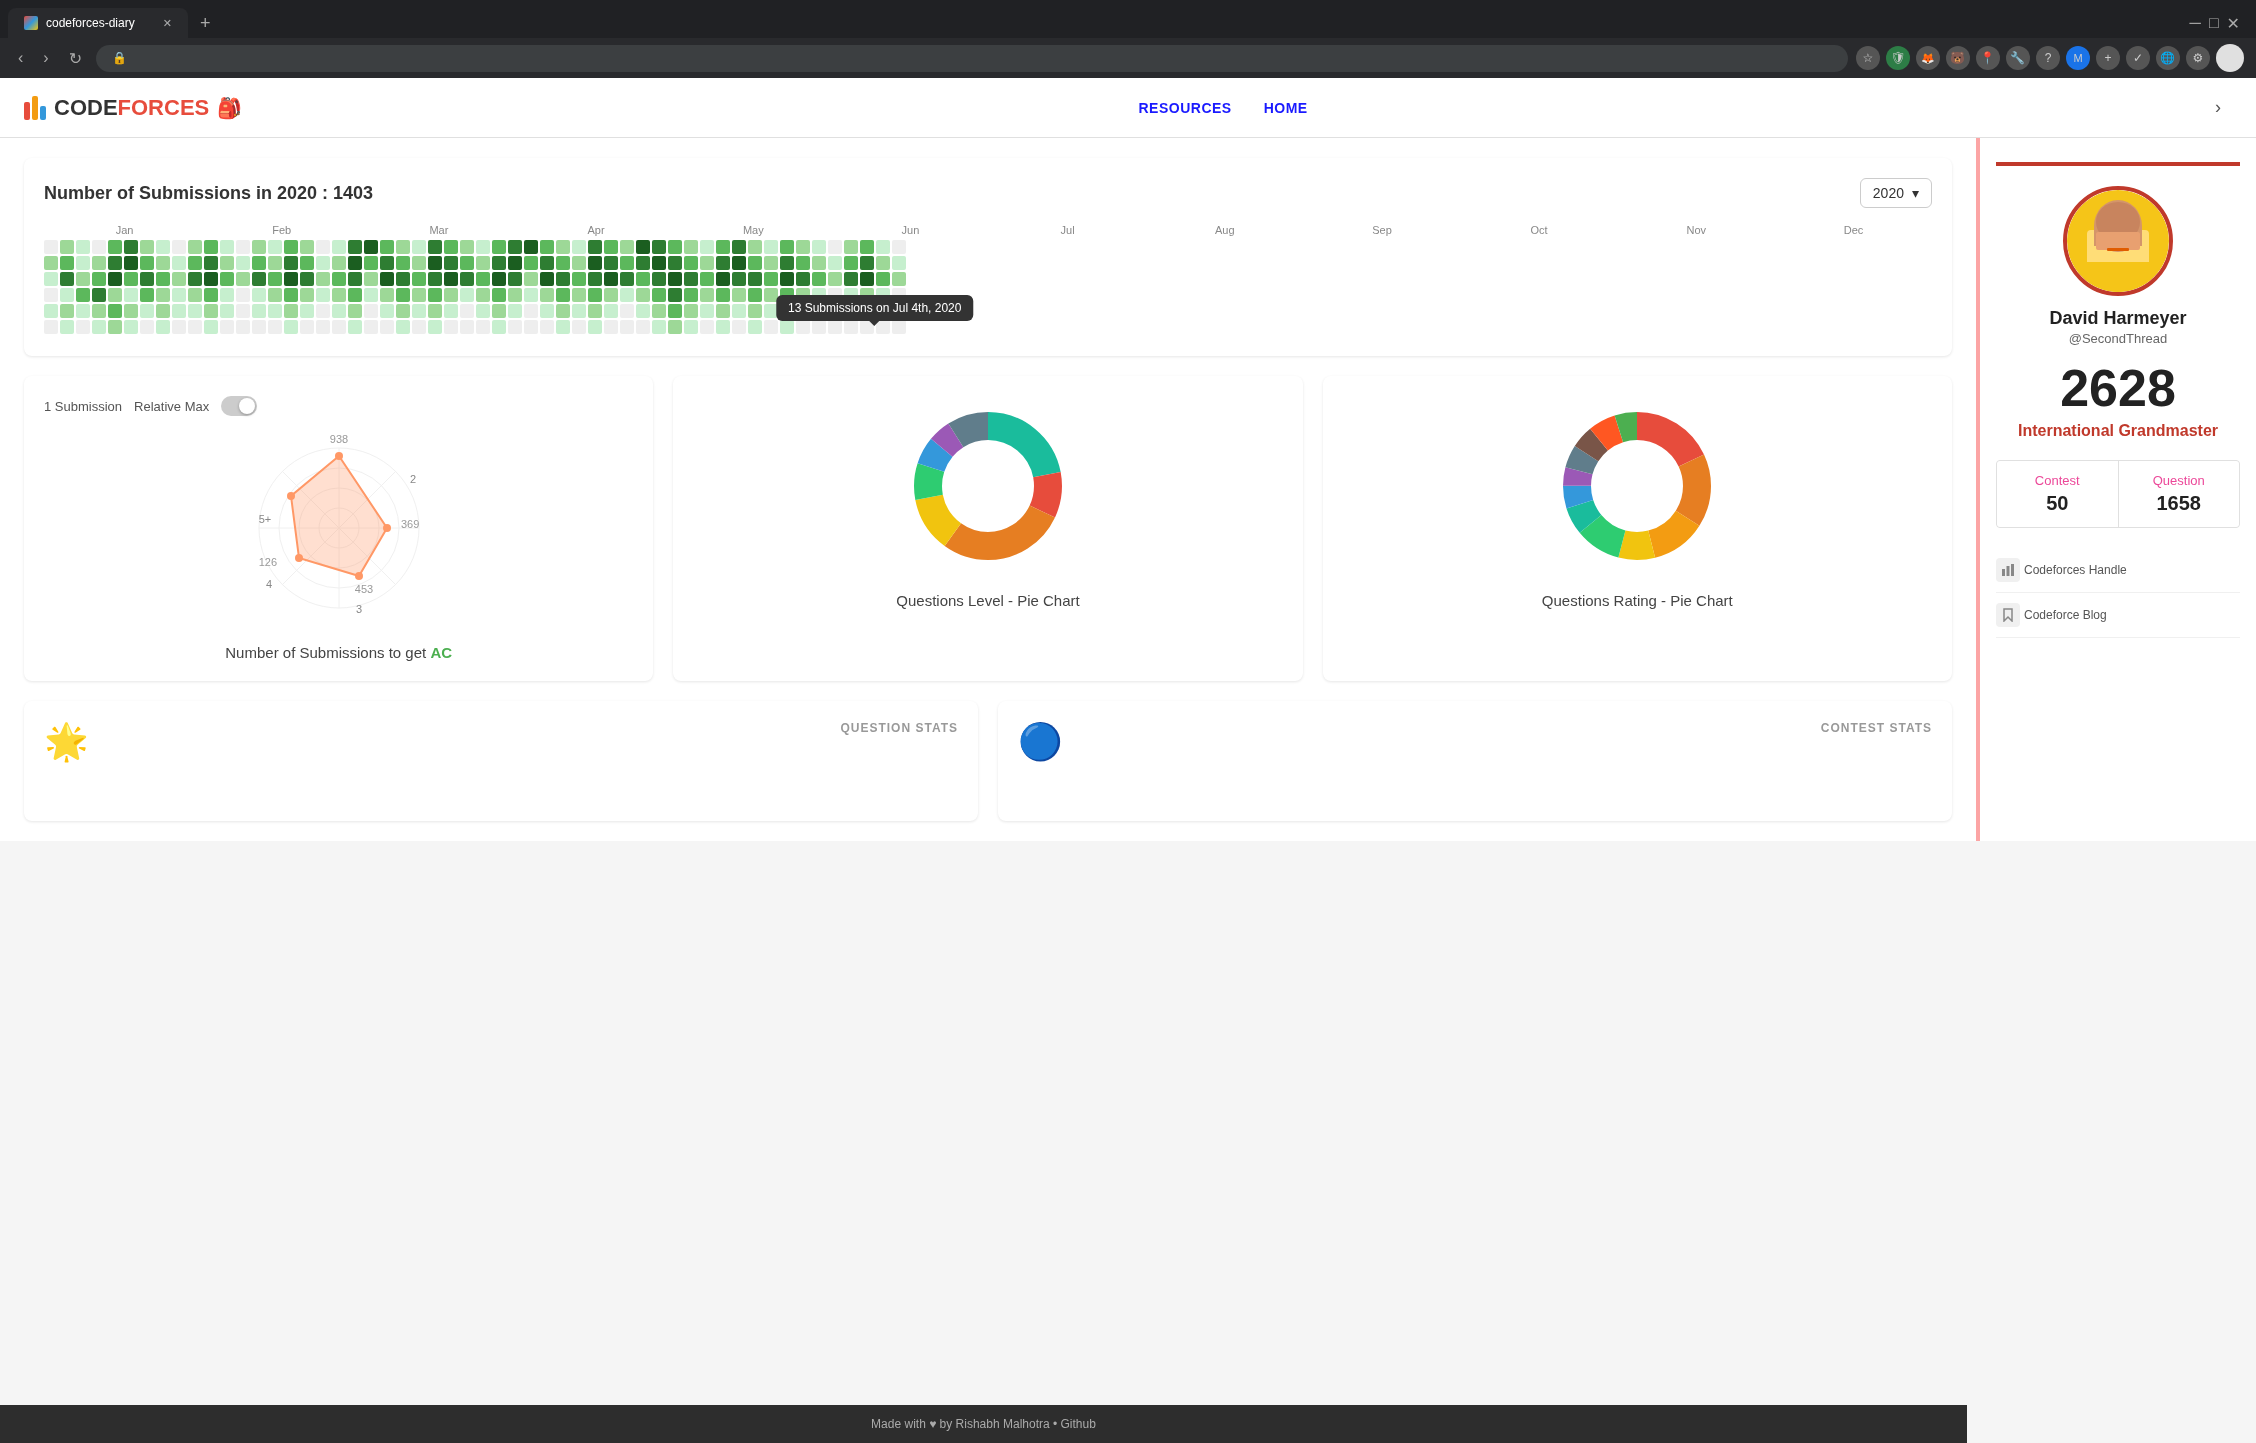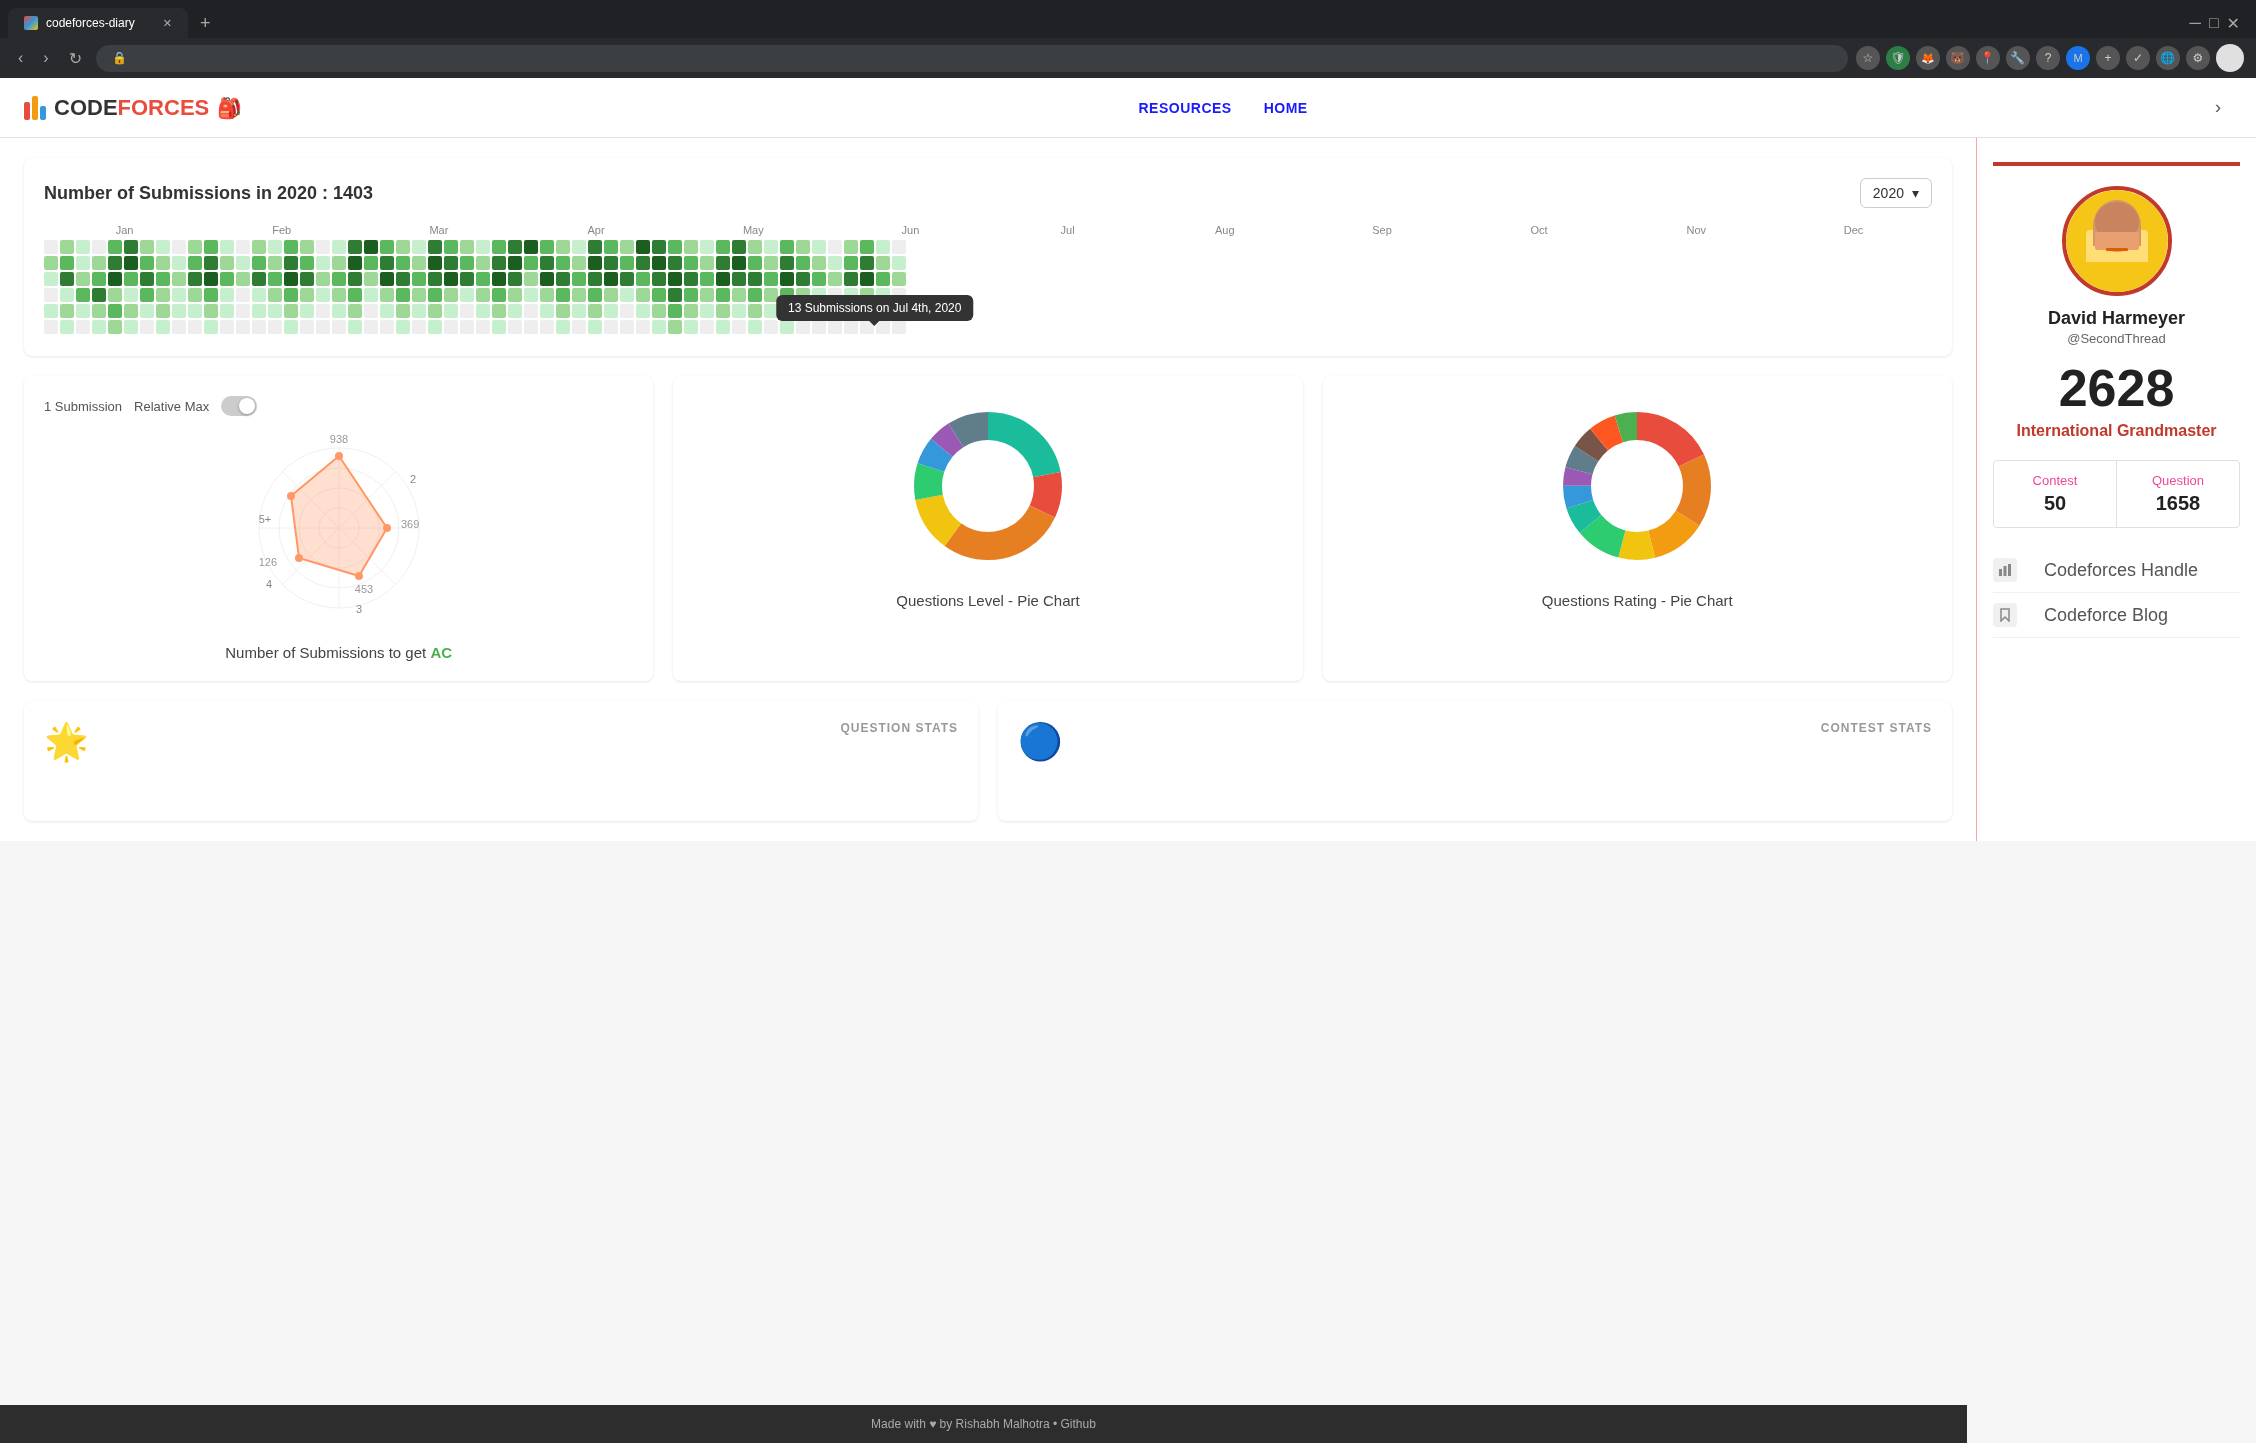--- a/index.html
+++ b/index.html
@@ -157,21 +157,21 @@
       flex: 1;
     }
     .content-area {
       flex: 1;
       padding: 20px 24px;
       overflow-y: auto;
     }
     .sidebar {
       width: 280px;
       background: white;
-      border-left: 1px solid #fca5a5;
+      border-left: 4px solid #fca5a5;
       display: flex;
       flex-direction: column;
       align-items: center;
       padding: 24px 16px;
     }
 
     
     .heatmap-section {
       background: white;
       border-radius: 8px;
@@ -412,25 +412,25 @@
       margin-bottom: 4px;
     }
     .stat-value {
       font-size: 20px;
       font-weight: 700;
       color: #222;
     }
     .sidebar-link {
       display: flex;
       align-items: center;
-      gap: 27px;
+      gap: 4px;
       width: 100%;
       padding: 10px 0;
       color: #555;
-      font-size: 18px;
+      font-size: 12px;
       border-bottom: 1px solid #f0f0f0;
       cursor: pointer;
     }
     .sidebar-link-icon {
       width: 24px; height: 24px;
       background: #f0f0f0;
       border-radius: 4px;
       display: flex;
       align-items: center;
       justify-content: center;

